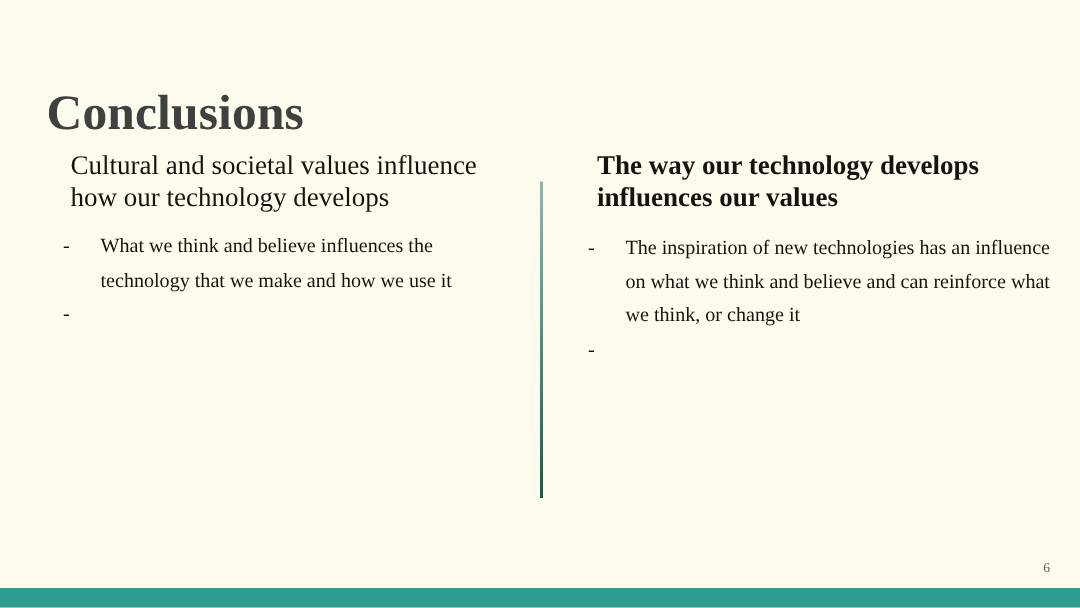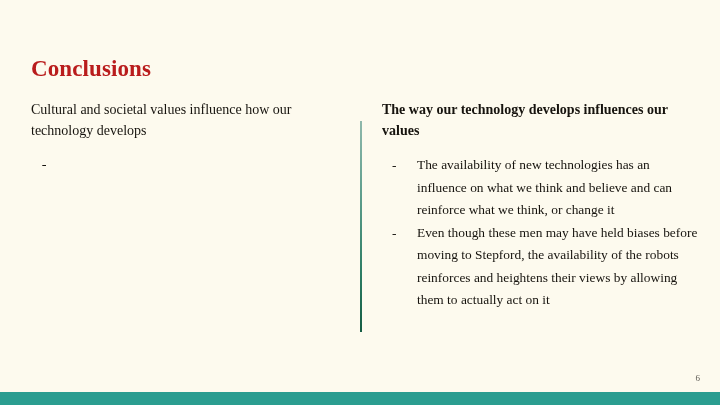--- a/index.html
+++ b/index.html
@@ -22,41 +22,41 @@
     height: 405px;
     background: #fdfaee;
     box-sizing: border-box;
   }
 
   
   #slide-title {
     position: absolute;
     left: 31px;
     top: 39px;
-    font-size: 23px;
+    font-size: 33px;
     line-height: 30px;
-    color: #b91c1c;
+    color: #404040;
     letter-spacing: 0.1px;
     white-space: nowrap;
   }
 
   
   .column {
     position: absolute;
     top: 100px;
     color: #16130e;
   }
   #column-left  { left: 31px;  width: 318px; }
   #column-right { left: 382px; width: 318px; }
 
   .column-heading {
-    font-size: 14px;
+    font-size: 18px;
     line-height: 20.5px;
     color: #16130e;
-    margin: 0 0 12px 0;
+    margin: 0 0 12px 16px;
   }
   #column-right .column-heading { margin-bottom: 13px; font-weight: bold; }
 
   
   .bullet-list {
     list-style: none;
     margin: 0;
     padding: 0;
   }
   .bullet-item {
@@ -118,39 +118,39 @@
 
 <div id="slide">
 
   <h1 id="slide-title">Conclusions</h1>
 
   <div id="column-left" class="column">
     <p class="column-heading">Cultural and societal values influence how our technology develops</p>
     <ul class="bullet-list">
       <li class="bullet-item">
         <span class="bullet-dash">-</span>
+        <span class="bullet-text">What we think and believe influences the technology that we make and how we use it</span>
       </li>
       <li class="bullet-item">
         <span class="bullet-dash">-</span>
       </li>
     </ul>
   </div>
 
   <div id="column-divider"></div>
 
   <div id="column-right" class="column">
     <p class="column-heading">The way our technology develops influences our values</p>
     <ul class="bullet-list">
       <li class="bullet-item">
         <span class="bullet-dash">-</span>
-        <span class="bullet-text">The availability of new technologies has an influence on what we think and believe and can reinforce what we think, or change it</span>
+        <span class="bullet-text">The inspiration of new technologies has an influence on what we think and believe and can reinforce what we think, or change it</span>
       </li>
       <li class="bullet-item">
         <span class="bullet-dash">-</span>
-        <span class="bullet-text">Even though these men may have held biases before moving to Stepford, the availability of the robots reinforces and heightens their views by allowing them to actually act on it</span>
       </li>
     </ul>
   </div>
 
   <div id="page-number">6</div>
 
   <div id="bottom-bar"></div>
 
 </div>
 

